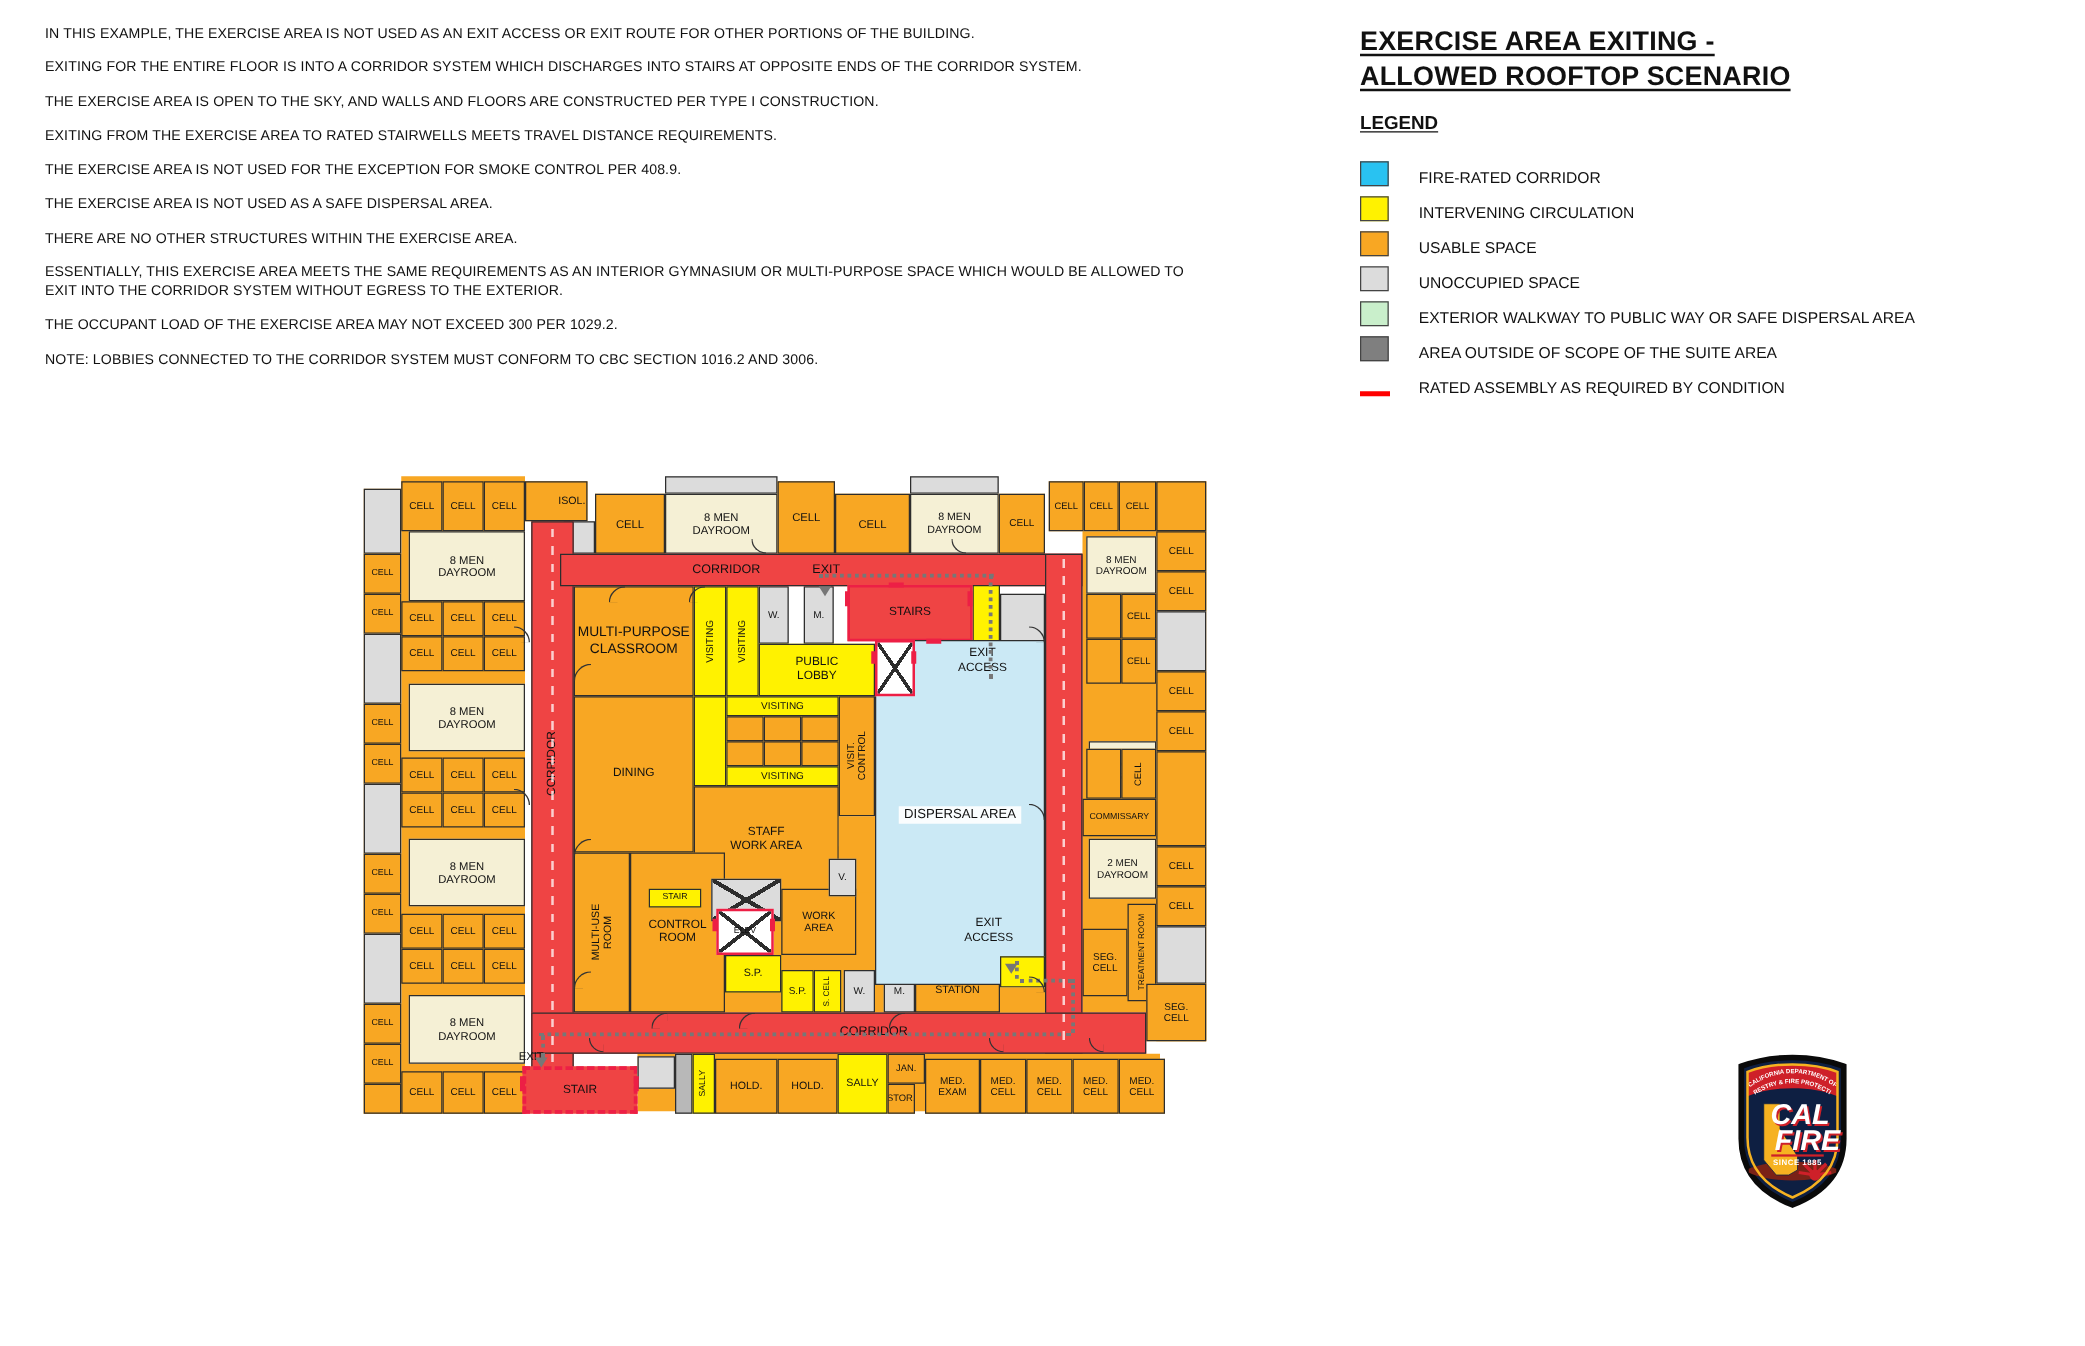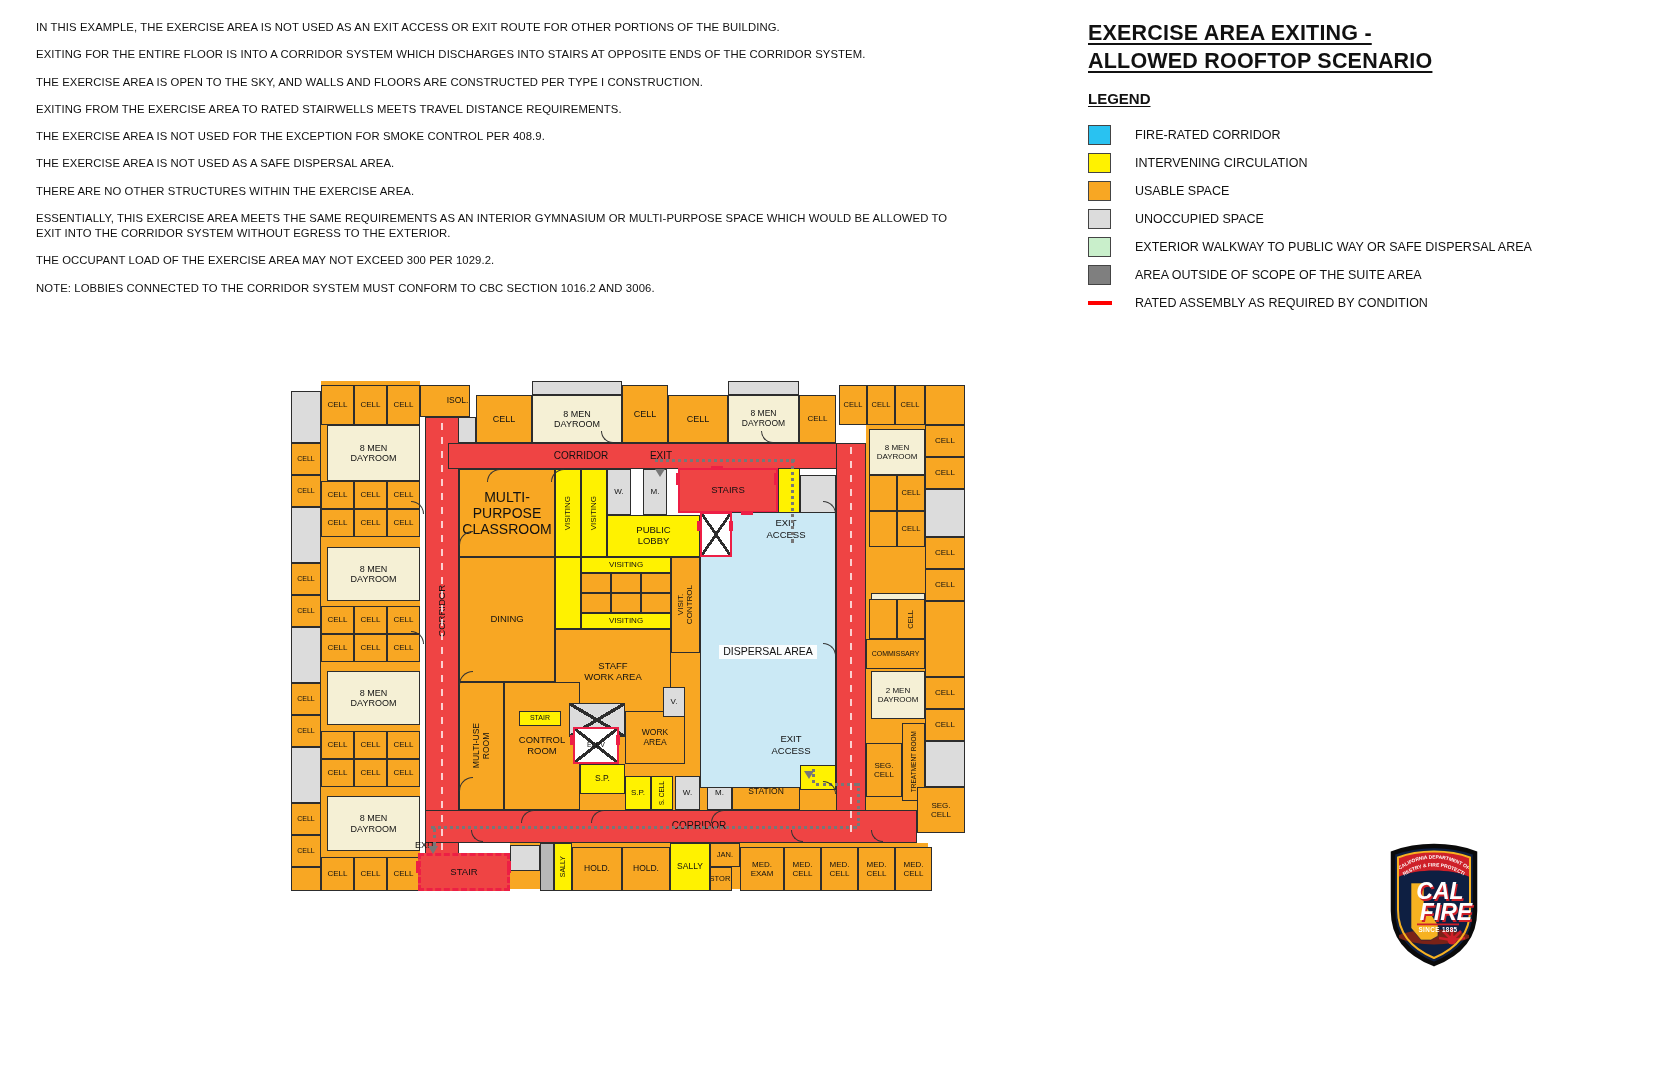--- a/index.html
+++ b/index.html
@@ -3,21 +3,21 @@
 <meta charset="utf-8">
 <style>
   html,body{margin:0;padding:0}
   body{width:1668px;height:1077px;background:#fff;font-family:"Liberation Sans",sans-serif;position:relative;overflow:hidden;color:#111}
   #notes{position:absolute;left:36px;top:20px;width:915px}
   #notes p{font-size:11.3px;margin:0 0 12px 0;line-height:1.35;letter-spacing:.1px}
   #titleblock{position:absolute;left:1088px;top:20px;width:540px}
   .title-line{font-size:21.5px;font-weight:bold;text-decoration:underline;text-underline-offset:3px;line-height:1.28;letter-spacing:.2px}
   #legend{position:absolute;left:1088px;top:90px;width:560px}
   #legend-title{font-size:15px;font-weight:bold;text-decoration:underline;text-underline-offset:2px;margin-bottom:14px}
-  .lg-row{display:flex;align-items:center;height:28px}
+  .lg-row{display:flex;align-items:flex-end;height:28px}
   .lg-swatch{width:23px;height:20px;border:1px solid #444;margin-right:24px;flex:none;box-sizing:border-box}
   .lg-line{width:24px;height:4px;margin-right:23px;flex:none}
   .lg-label{font-size:12.5px;white-space:nowrap}
   #plan{position:absolute;left:291px;top:381px;width:676px;height:514px}
   .room{position:absolute;box-sizing:border-box;border:1px solid #2d2d2d;display:flex;align-items:center;justify-content:center;text-align:center;overflow:hidden}
   .nb{border:none}
   .f-O{background:#F8A723}.f-Y{background:#FFF200}.f-C{background:#ef4444}.f-PB{background:#CBE9F5}
   .f-CR{background:#F5F0D5}.f-LG{background:#DCDCDC}.f-MG{background:#B8B8B8}.f-W{background:#fff}
   .rlabel{font-size:9px;line-height:1.15;white-space:pre-line;color:#111}
   .vert .rlabel{writing-mode:vertical-rl;transform:rotate(180deg)}
@@ -305,21 +305,21 @@
 CELL</span>
     </div>
     <div class="room f-O vert" style="left: 611px; top: 342px; width: 23px; height: 78px;">
       <span class="rlabel" style="font-size: 6.5px;">TREATMENT ROOM</span>
     </div>
     <div class="room f-O" style="left: 626px; top: 406px; width: 48px; height: 46px;">
       <span class="rlabel" style="font-size: 8px;">SEG.
 CELL</span>
     </div>
     <div class="room f-O" style="left: 168px; top: 88px; width: 96px; height: 88px;">
-      <span class="rlabel" style="font-size: 14px;">MULTI-PURPOSE
+      <span class="rlabel" style="font-size: 11px;">MULTI-PURPOSE
 CLASSROOM</span>
     </div>
     <div class="room f-Y vert" style="left: 264px; top: 88px; width: 26px; height: 88px;">
       <span class="rlabel" style="font-size: 8px;">VISITING</span>
     </div>
     <div class="room f-Y vert" style="left: 290px; top: 88px; width: 26px; height: 88px;">
       <span class="rlabel" style="font-size: 8px;">VISITING</span>
     </div>
     <div class="room f-LG" style="left: 316px; top: 88px; width: 24px; height: 46px;">
       <span class="rlabel" style="font-size: 8px;">W.</span>

